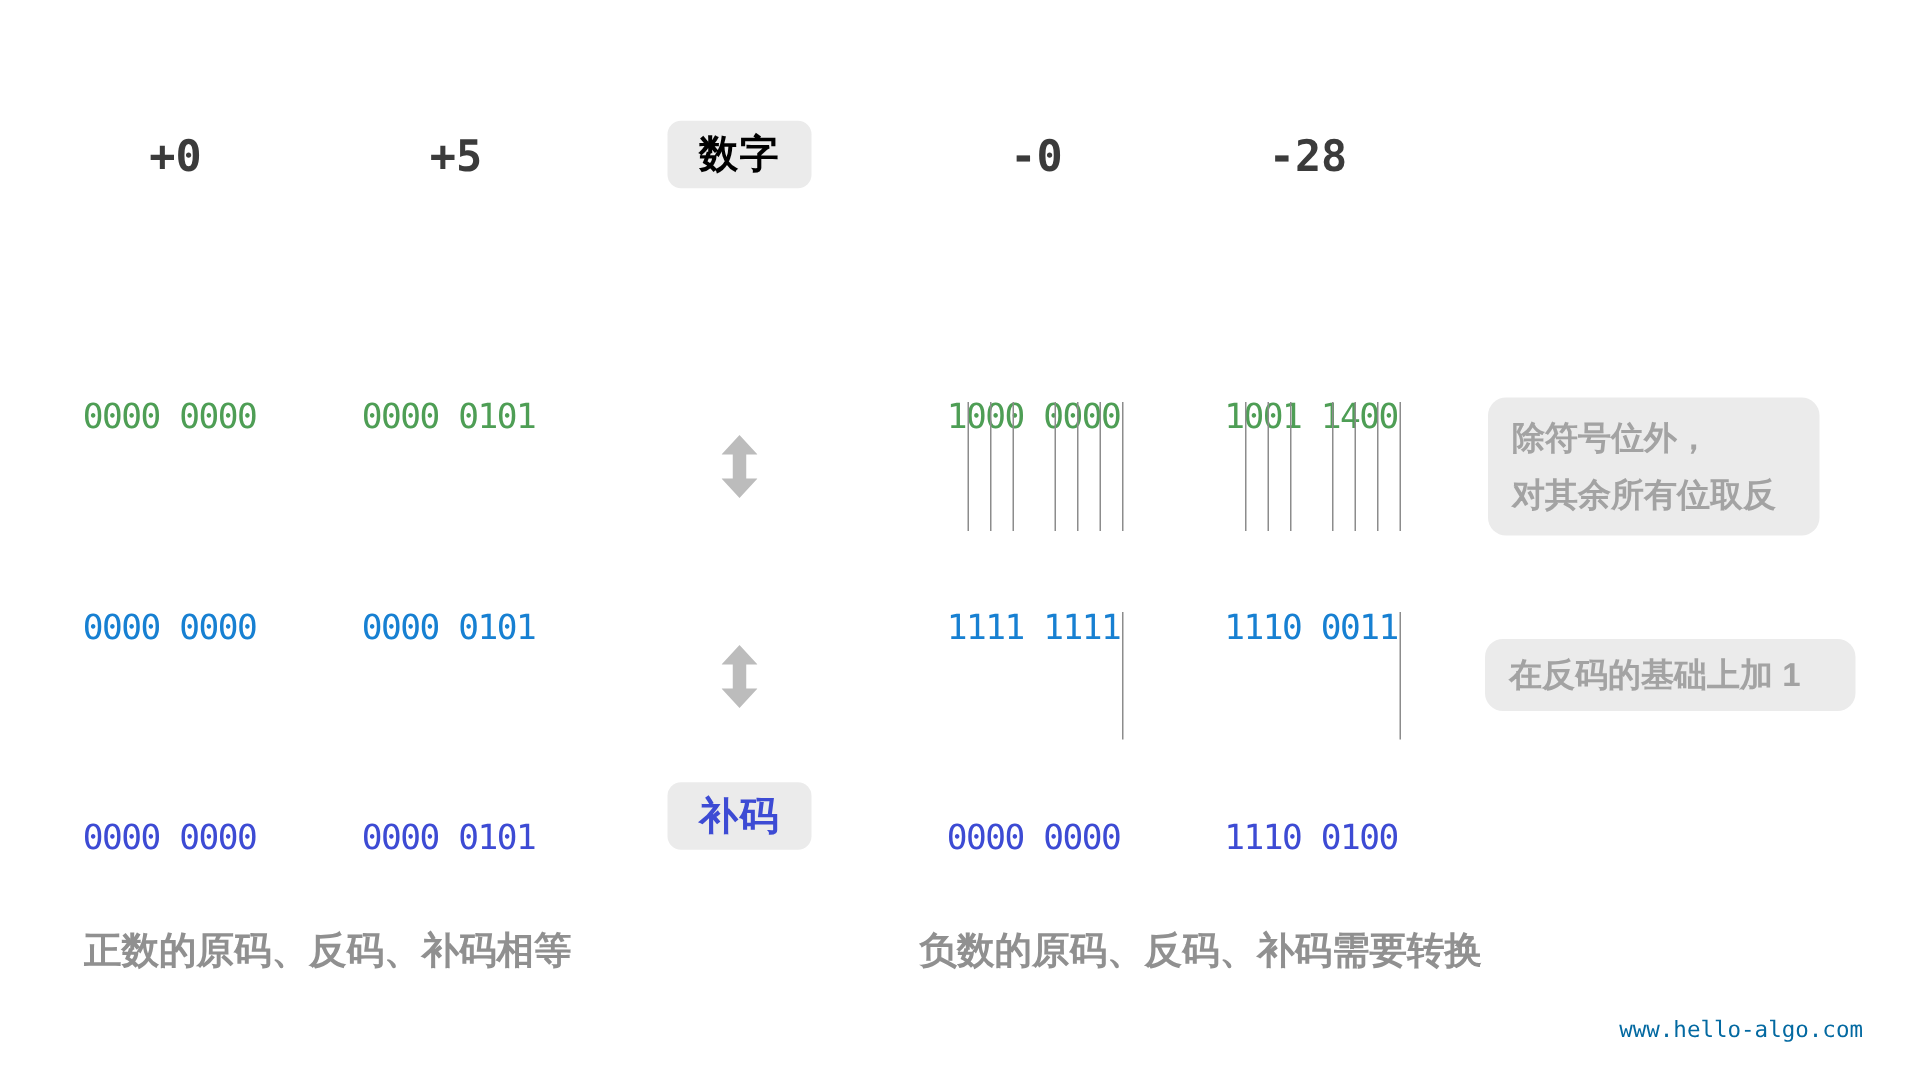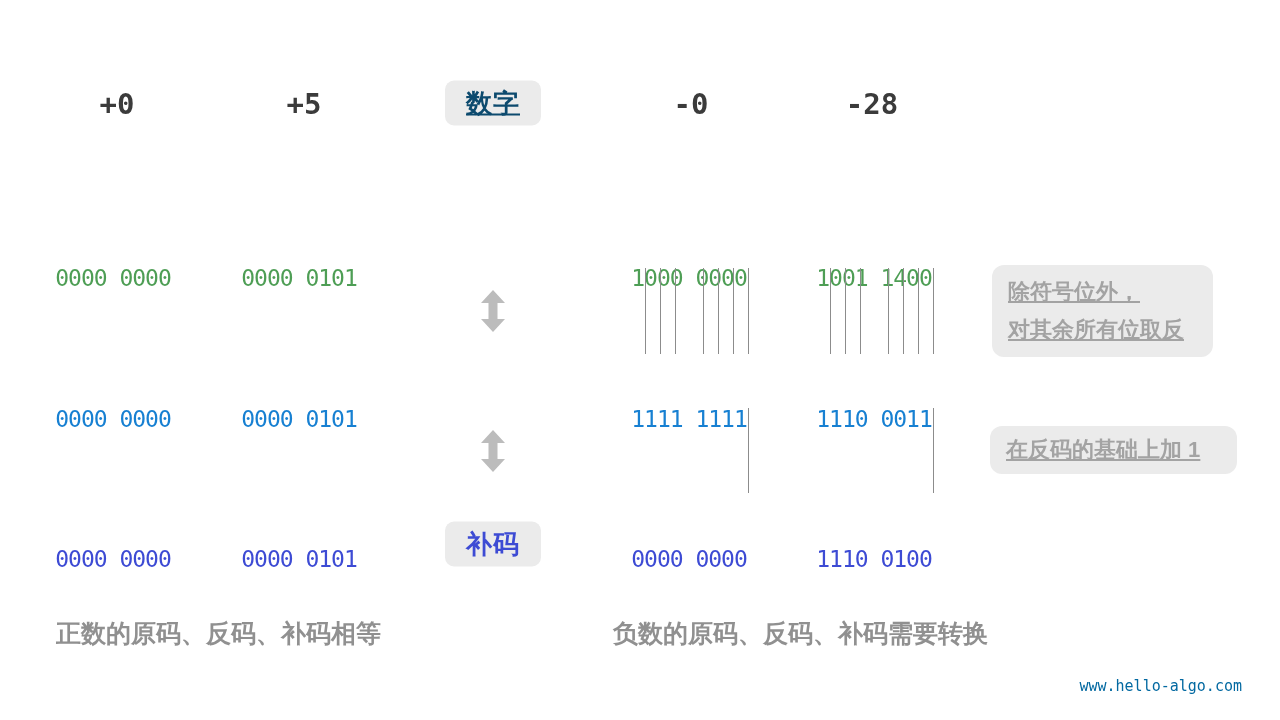--- a/index.html
+++ b/index.html
@@ -12,36 +12,36 @@
 
   .num{
     font-family:"DejaVu Sans Mono",monospace;font-weight:bold;font-size:29px;color:#3b3b3b;
   }
   .bin{
     font-family:"DejaVu Sans Mono",monospace;font-weight:400;font-size:23px;letter-spacing:-1px;margin-top:36px;
   }
   .green{color:#4e9e55;}
   .blue{color:#1780d2;}
   .indigo{color:#3d4bd4;}
-  .dark{color:#0c4a6e;text-decoration:underline;}
+  .dark{color:#000000;}
 
   .chip{
     position:absolute;transform:translate(-50%,-50%);
     width:96px;height:45px;background:#ebebeb;border-radius:9px;
     display:flex;align-items:center;justify-content:center;
   }
   .chip span{font-size:26px;font-weight:bold;letter-spacing:1px;}
 
   .tick{position:absolute;width:1px;background:#8c8c8c;}
 
   .arrow{position:absolute;transform:translate(-50%,0);}
 
   .ann-box{
     position:absolute;background:#ebebeb;border-radius:12px;
-    color:#a3a3a3;font-weight:bold;font-size:22px;text-decoration:underline;
+    color:#a3a3a3;font-weight:bold;font-size:22px;
   }
   .ann-box.two-line{left:992px;top:265px;width:221px;height:92px;
     display:flex;flex-direction:column;justify-content:center;padding:0 16px;box-sizing:border-box;line-height:38px;white-space:pre;}
   .ann-box.one-line{left:990px;top:426px;width:247px;height:48px;
     display:flex;align-items:center;padding:0 16px;box-sizing:border-box;white-space:pre;}
 
   .caption{position:absolute;font-size:25px;font-weight:bold;color:#909090;white-space:pre;}
 
   .watermark{
     position:absolute;right:38px;top:677px;

